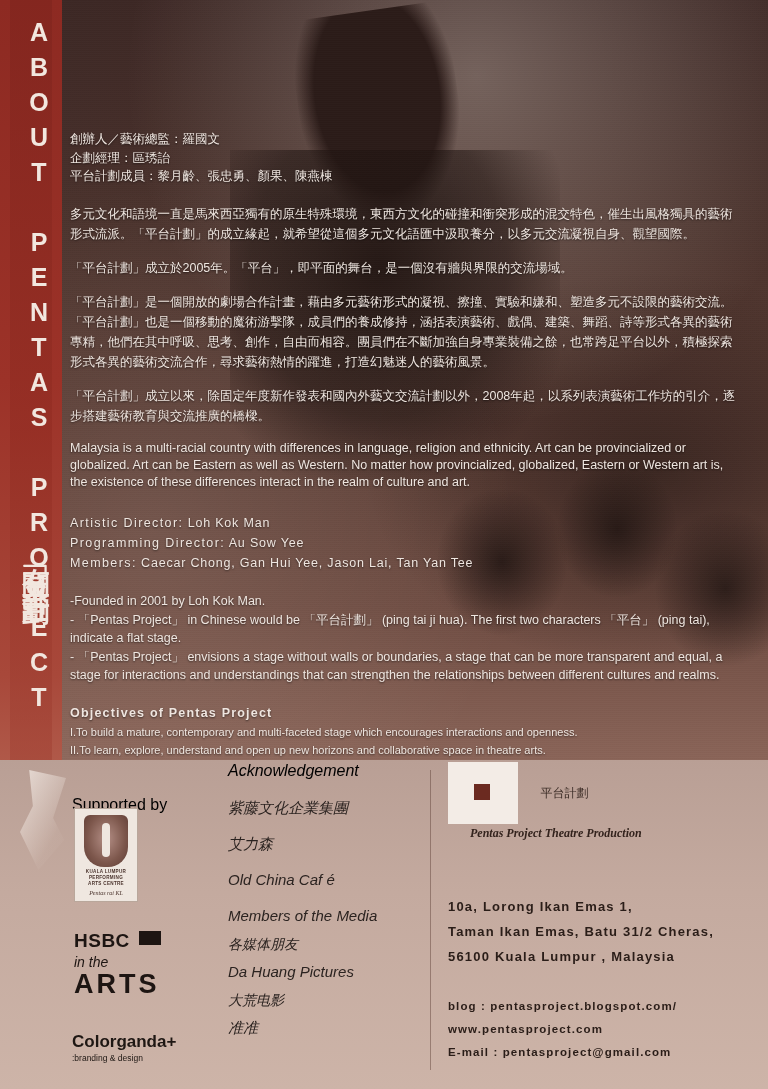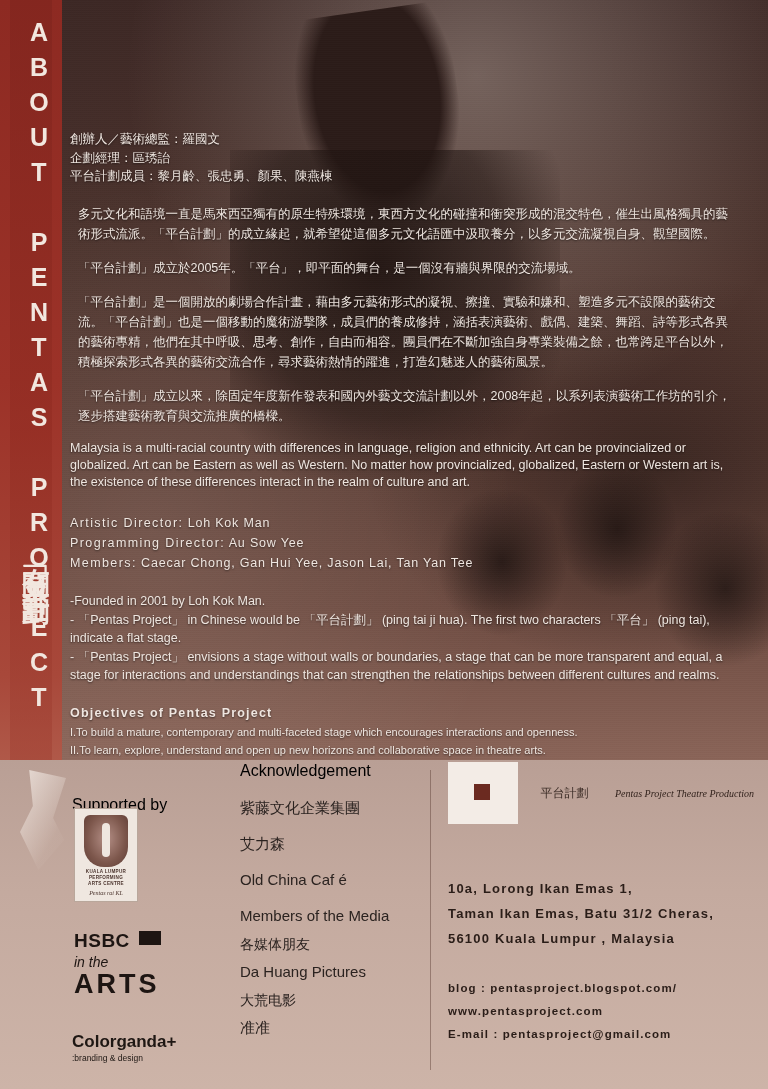--- a/index.html
+++ b/index.html
@@ -83,55 +83,55 @@
     white-space:nowrap;
   }
 
   
   .content{
     position:absolute;left:70px;top:130px;width:666px;
     color:#efe6e0;
     text-shadow:0 1px 2px rgba(0,0,0,.55);
   }
   .credits{font-size:12.5px;line-height:18.5px;margin-bottom:18px;}
-  p.cn{font-size:12.5px;line-height:20px;margin:0 0 14px 8px;}
+  p.cn{font-size:12.5px;line-height:20px;margin:0 0 14px 0;}
   p.en{font-size:12.5px;line-height:17px;margin:0 0 6px 0;}
   .roles{margin-top:22px;margin-bottom:20px;font-size:12.5px;line-height:20px;letter-spacing:.8px;}
   .roles b{font-weight:normal;letter-spacing:1.4px;}
   .bullets{font-size:12.5px;line-height:17.5px;margin-top:12px;}
   .bullets div{margin-bottom:2px;}
   .obj-title{font-weight:bold;font-size:12.5px;letter-spacing:1.2px;margin-top:22px;margin-bottom:4px;}
   .obj div{font-size:11px;line-height:17.5px;}
 
   
   .bottom{
     position:absolute;left:0;top:760px;width:768px;height:329px;
     background:linear-gradient(180deg,#b99f95 0%,#c4aa9f 40%,#cdb4a8 100%);
   }
   .supported{position:absolute;left:72px;top:762px;width:150px;margin-top:34px;}
-  .ack{position:absolute;left:240px;top:762px;width:190px;}
+  .ack{position:absolute;left:228px;top:762px;width:190px;font-style:italic;}
   .ack-list{margin-top:11px;color:#2b2320;font-size:15px;line-height:34px;}
   .ack-list div{margin-bottom:2px;}
   .ack-list .sub{font-size:14px;line-height:18px;}
 
   .divider{
     position:absolute;left:430px;top:770px;width:1px;height:300px;
     background:rgba(90,60,50,.45);
   }
 
   .rightbox{position:absolute;left:448px;top:762px;width:310px;}
   .logo-square{
     width:70px;height:62px;background:#f3ece6;display:inline-block;
     position:relative;vertical-align:middle;
   }
   .logo-square i{
     position:absolute;left:26px;top:22px;width:16px;height:16px;background:#6b2a20;display:block;
   }
   .logo-cn{display:inline-block;vertical-align:middle;margin-left:18px;font-size:12px;color:#3a2b25;}
-  .prod{display:inline-block;vertical-align:middle;margin-left:22px;font-family:"Liberation Serif",serif;font-style:italic;font-size:10px;color:#33231d;}
+  .prod{display:inline-block;vertical-align:middle;margin-left:22px;font-family:"Liberation Serif",serif;font-style:italic;font-size:12px;color:#33231d;font-weight:bold;}
   .addr{margin-top:52px;color:#2a1d18;font-size:13px;font-weight:bold;letter-spacing:1.2px;line-height:25px;}
   .web{margin-top:26px;color:#2a1d18;font-size:11.5px;font-weight:bold;letter-spacing:1.1px;line-height:23px;}
 
   
   .klpac{
     position:absolute;left:74px;top:808px;width:62px;height:92px;
     background:#efe7e0;border:1px solid #b9a79b;
     text-align:center;
   }
   .klpac .mark{

